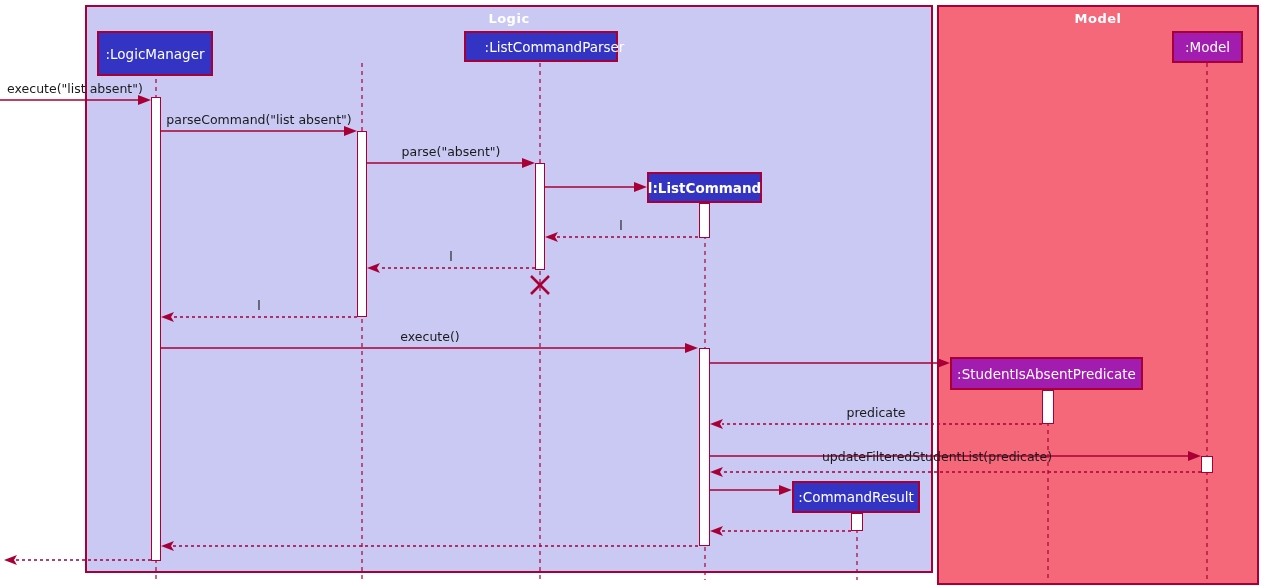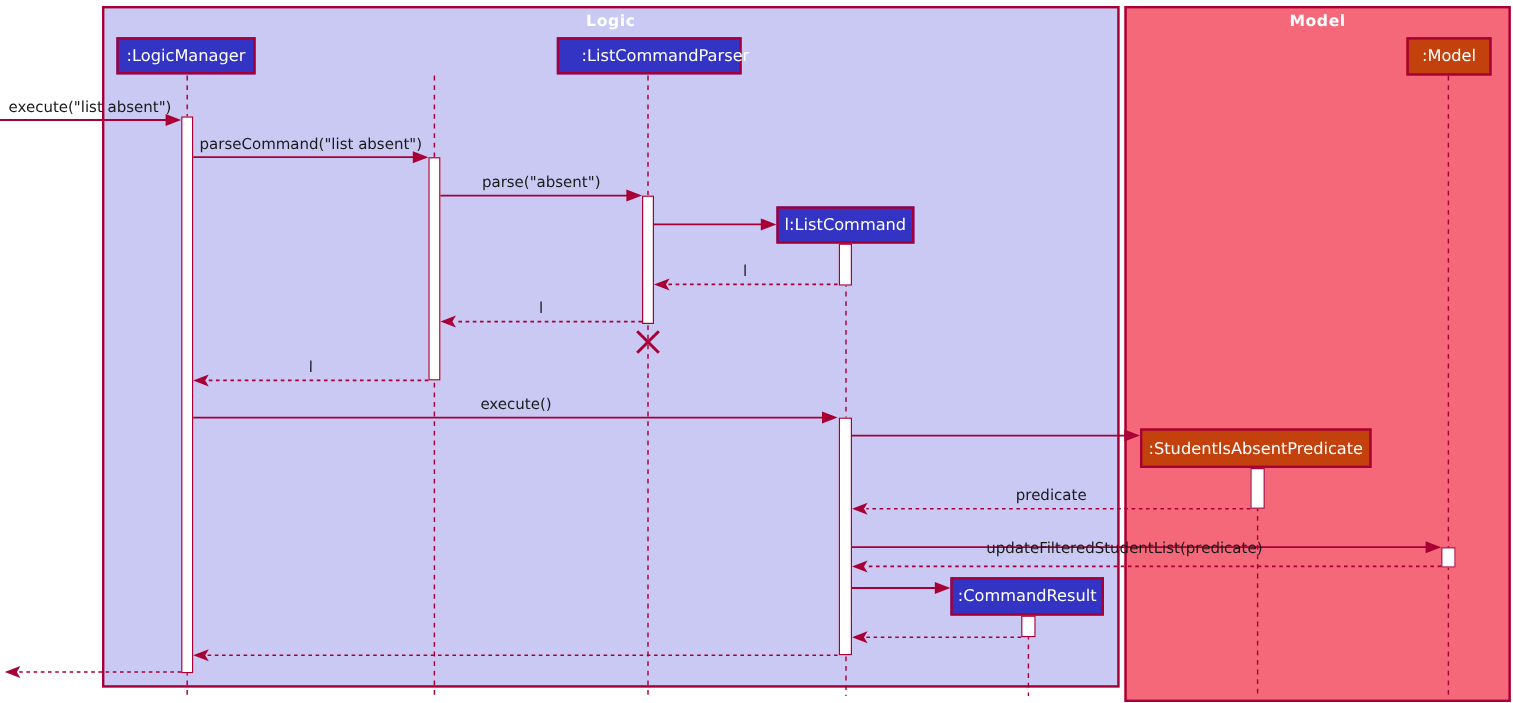--- a/index.html
+++ b/index.html
@@ -43,21 +43,21 @@
     position:absolute;
     display:flex;align-items:center;justify-content:center;
     color:#ffffff;
     font-size:13.5px;
     border:2px solid #A80036;
     box-sizing:border-box;
     z-index:4;
     white-space:nowrap;
   }
   .pbox.blue{background:#3333C4;}
-  .pbox.darkred{background:#c2410c;}
+  .pbox.darkred{background:#a21caf;}
   .msg-label{
     position:absolute;
     transform:translateX(-50%);
     font-size:12.5px;
     color:#1A1A1A;
     white-space:nowrap;
     z-index:5;
     line-height:16px;
   }
 </style>
@@ -165,30 +165,30 @@
           <polygon points="4,560 17,555 14,560 17,565" stroke="none"></polygon>
       </g>
     </g>
 
     <g stroke="#A80036" stroke-width="2.5">
       <line x1="531" y1="276" x2="549" y2="294"></line>
       <line x1="531" y1="294" x2="549" y2="276"></line>
     </g>
   </svg>
 
-  <div class="pbox blue" style="left:97px;top:31px;width:116px;height:31px;">
+  <div class="pbox blue" style="left:97px;top:31px;width:116px;height:45px;">
     <span>:LogicManager</span>
   </div>
   <div class="pbox blue" style="left:464px;top:31px;width:154px;height:31px;padding-left:27px;">
     <span>:ListCommandParser</span>
   </div>
   <div class="pbox darkred" style="left:1172px;top:31px;width:71px;height:32px;">
     <span>:Model</span>
   </div>
-  <div class="pbox blue" style="left:647px;top:172px;width:115px;height:31px;">
+  <div class="pbox blue" style="left:647px;top:172px;width:115px;height:31px;font-weight:bold;">
     <span>l:ListCommand</span>
   </div>
   <div class="pbox darkred" style="left:950px;top:357px;width:193px;height:33px;">
     <span>:StudentIsAbsentPredicate</span>
   </div>
   <div class="pbox blue" style="left:792px;top:481px;width:128px;height:32px;">
     <span>:CommandResult</span>
   </div>
 
   <div class="msg-label" style="left:75px;top:81px;">execute("list absent")</div>

